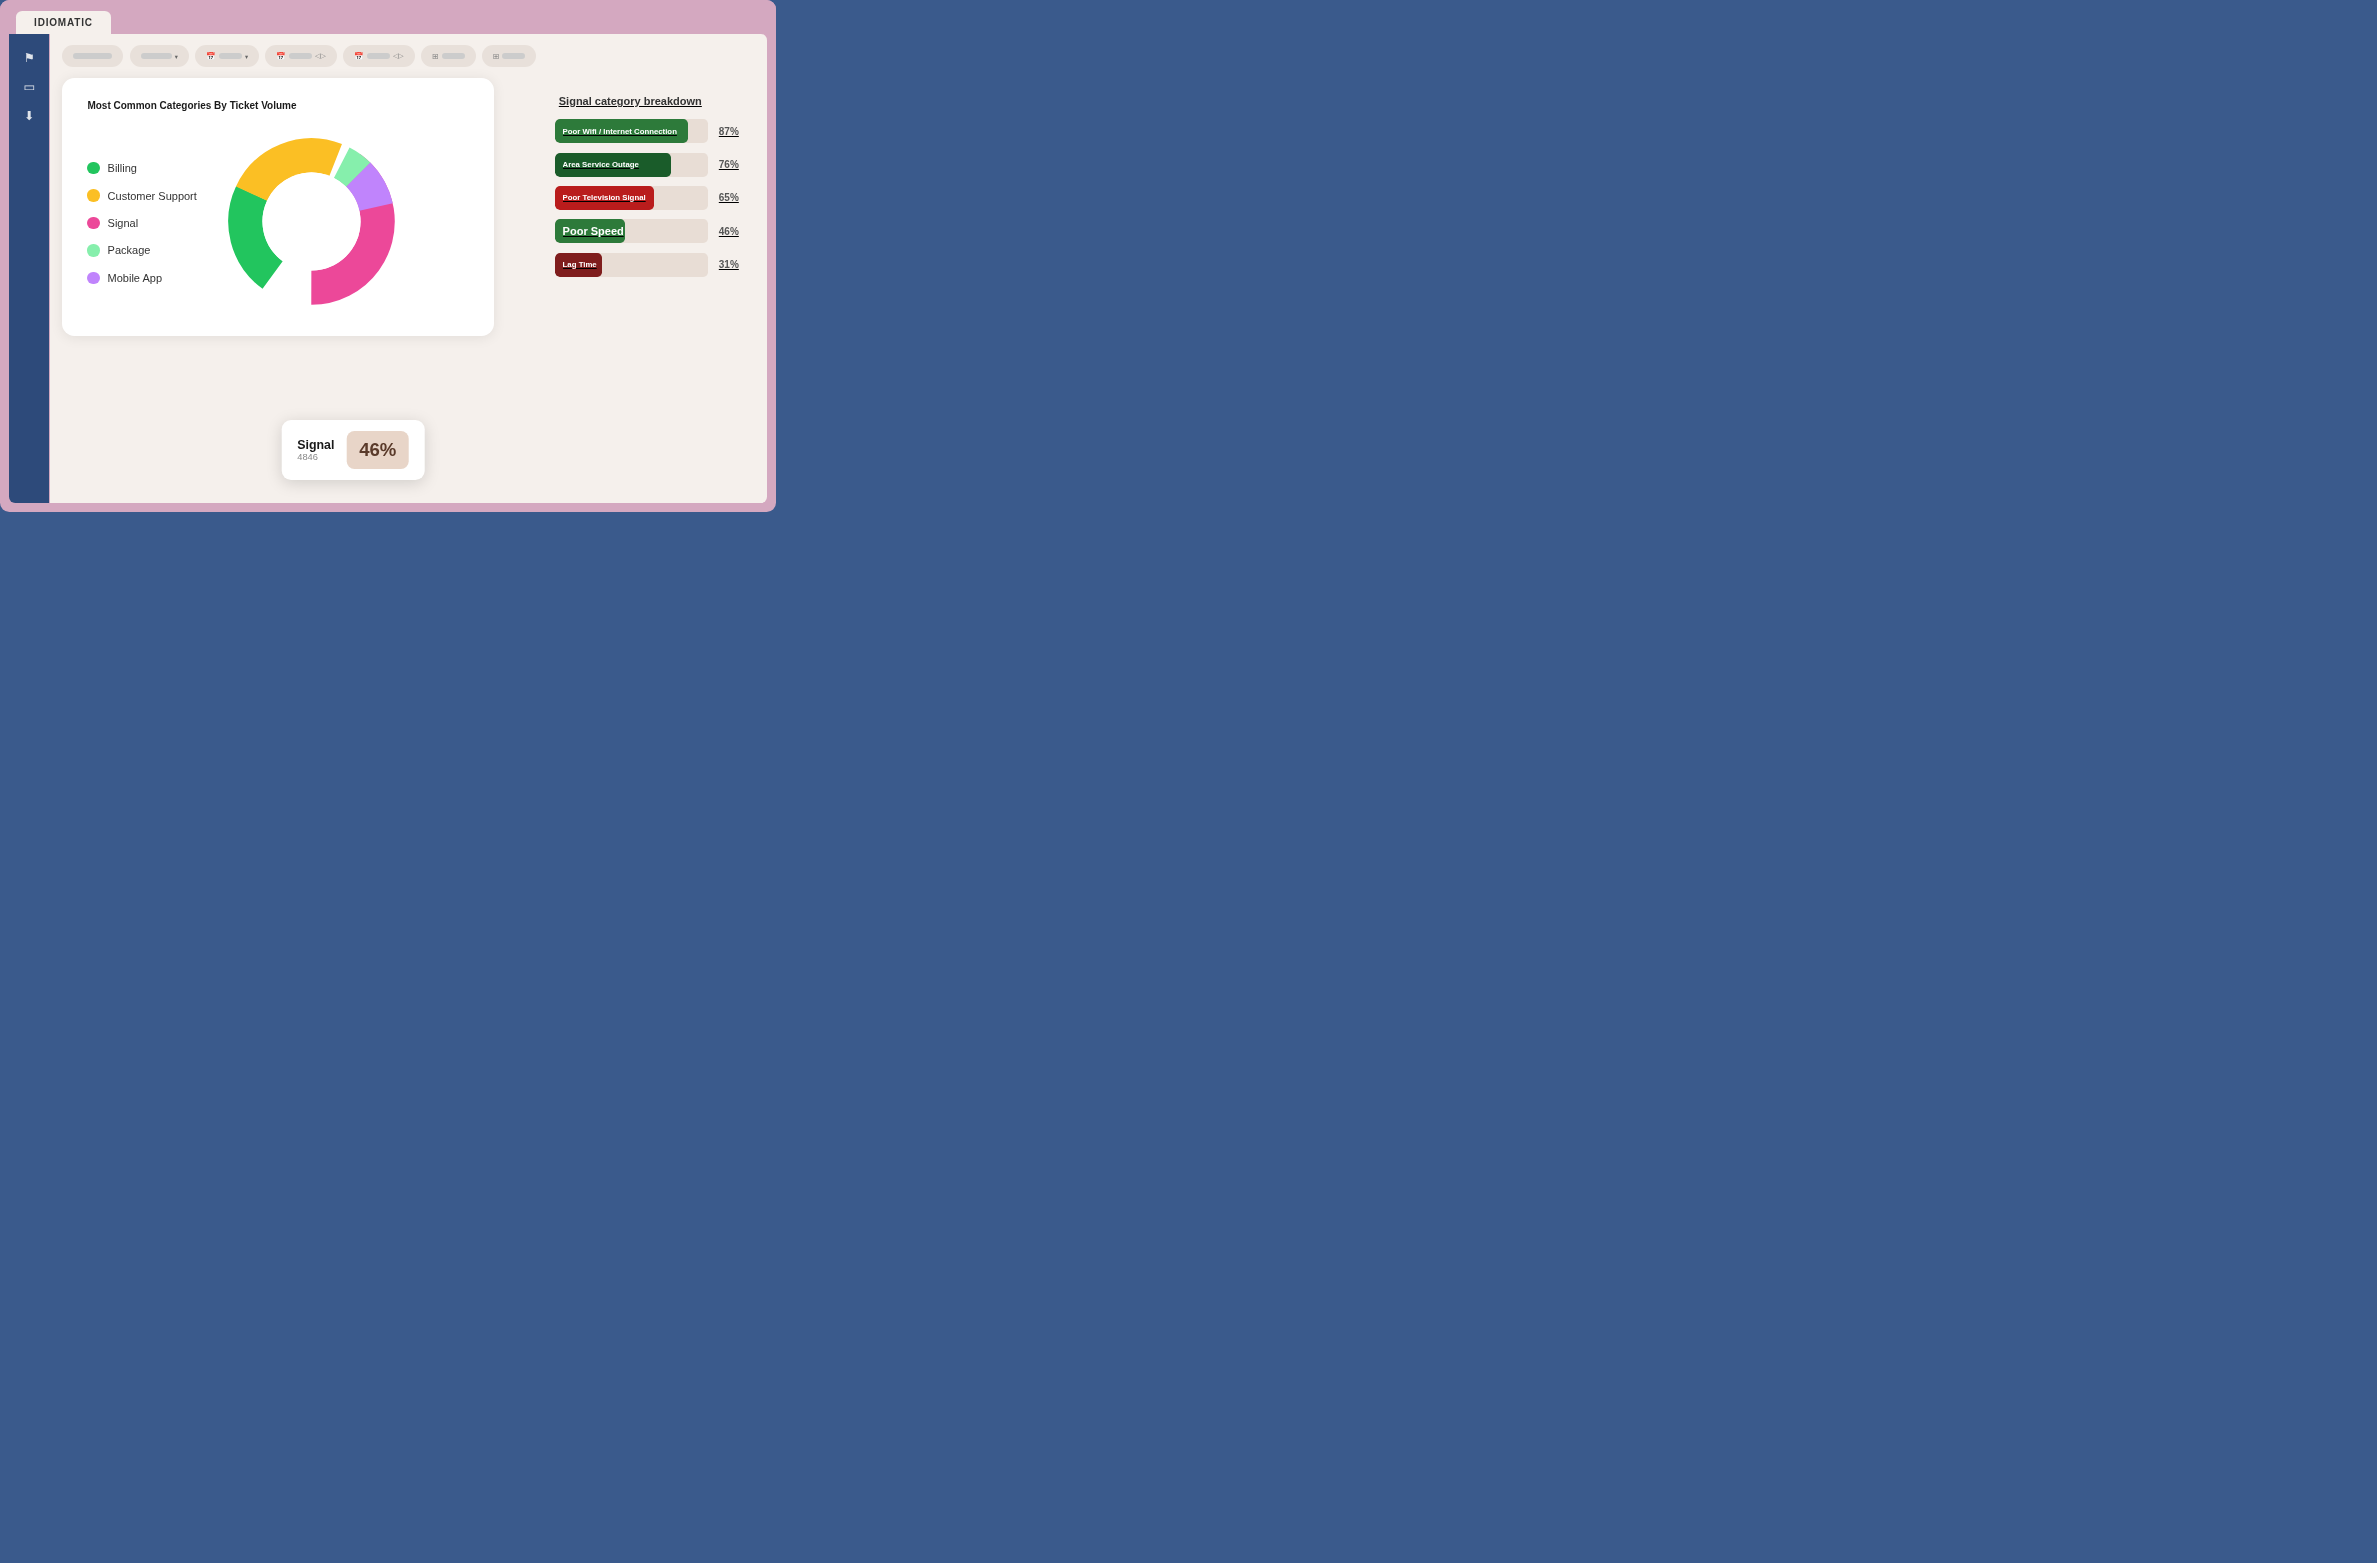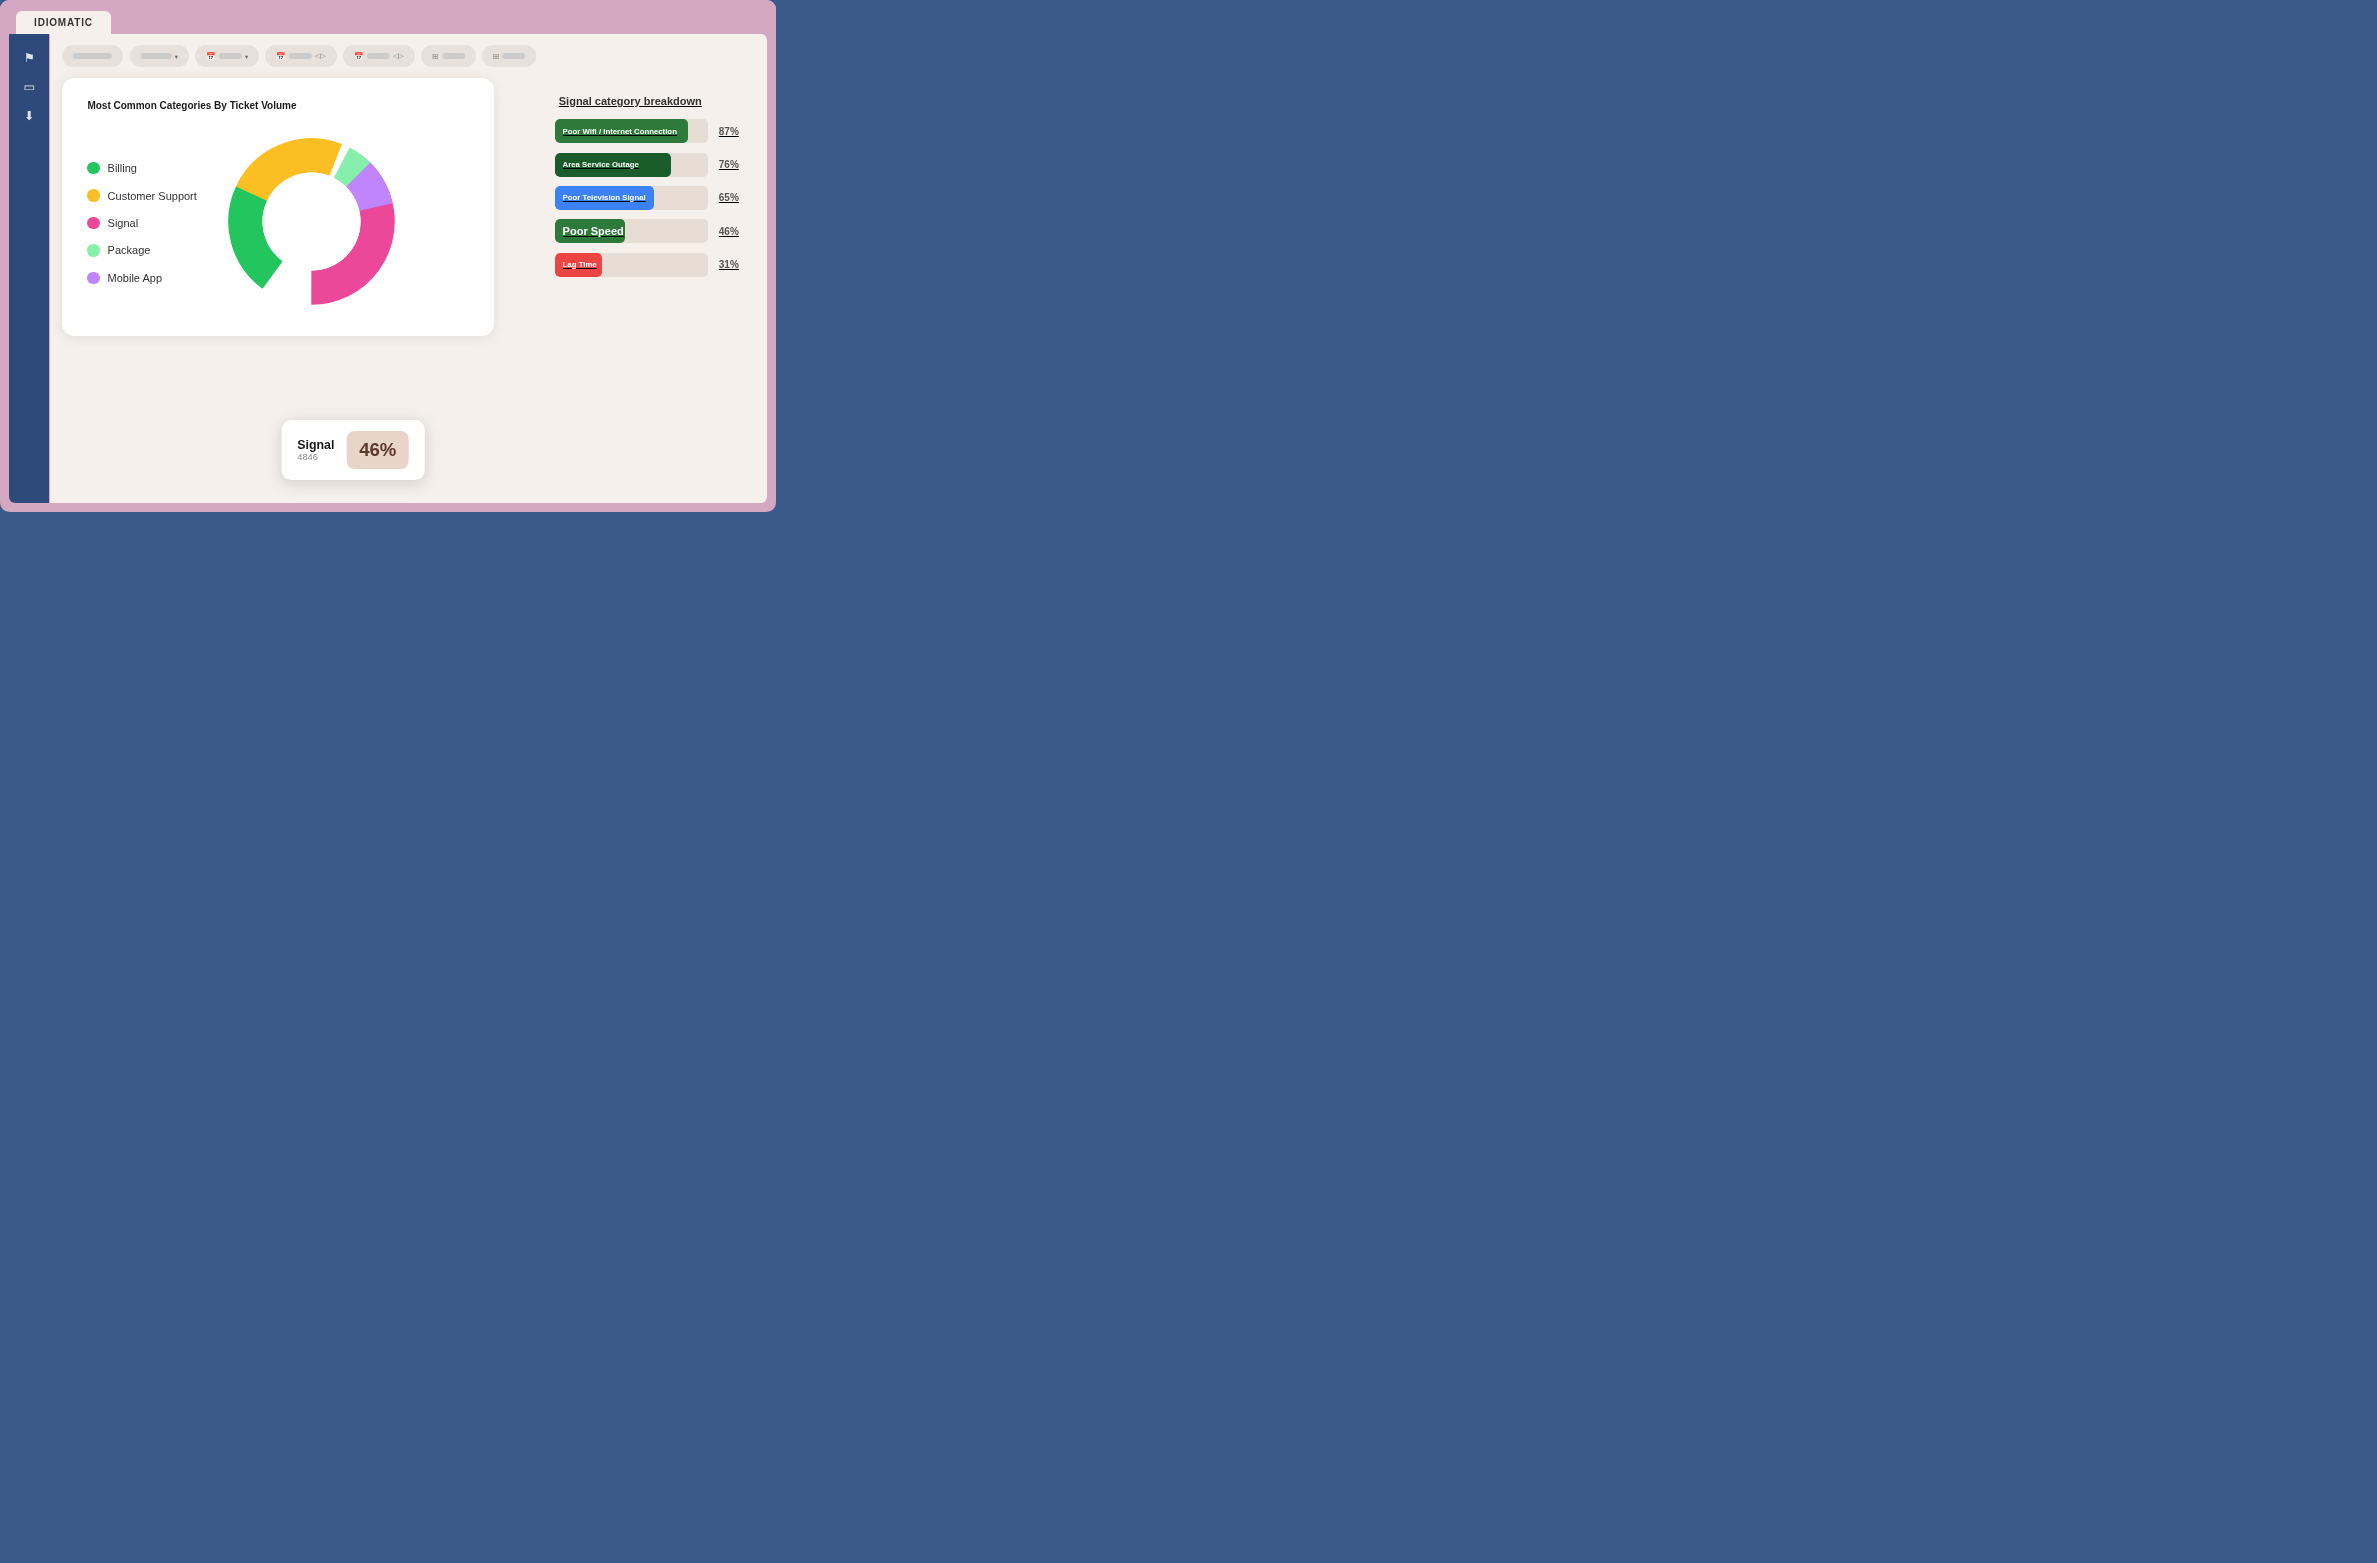--- a/index.html
+++ b/index.html
@@ -391,21 +391,21 @@
                 <span style="font-size:7.8px; white-space:nowrap; overflow:hidden;">Area Service Outage</span>
               </div>
             </div>
             <span class="breakdown-pct">76%</span>
           </div>
         </div>
 
         <div class="breakdown-item">
           <div class="breakdown-bar-row">
             <div class="breakdown-bar-bg">
-              <div class="breakdown-bar-fill" style="width:65%; background:#3b82f6;">
+              <div class="breakdown-bar-fill" style="width:65%; background:#b91c1c;">
                 <span style="font-size:7.8px; white-space:nowrap; overflow:hidden;">Poor Television Signal</span>
               </div>
             </div>
             <span class="breakdown-pct">65%</span>
           </div>
         </div>
 
         <div class="breakdown-item">
           <div class="breakdown-bar-row">
             <div class="breakdown-bar-bg">
@@ -413,21 +413,21 @@
                 <span style="font-size:11px; white-space:nowrap; overflow:hidden;">Poor Speed</span>
               </div>
             </div>
             <span class="breakdown-pct">46%</span>
           </div>
         </div>
 
         <div class="breakdown-item">
           <div class="breakdown-bar-row">
             <div class="breakdown-bar-bg">
-              <div class="breakdown-bar-fill" style="width:31%; background:#ef4444;">
+              <div class="breakdown-bar-fill" style="width:31%; background:#7f1d1d;">
                 <span style="font-size:7.8px; white-space:nowrap; overflow:hidden;">Lag Time</span>
               </div>
             </div>
             <span class="breakdown-pct">31%</span>
           </div>
         </div>
       </div>
     </div>
   </div>
 </div>

